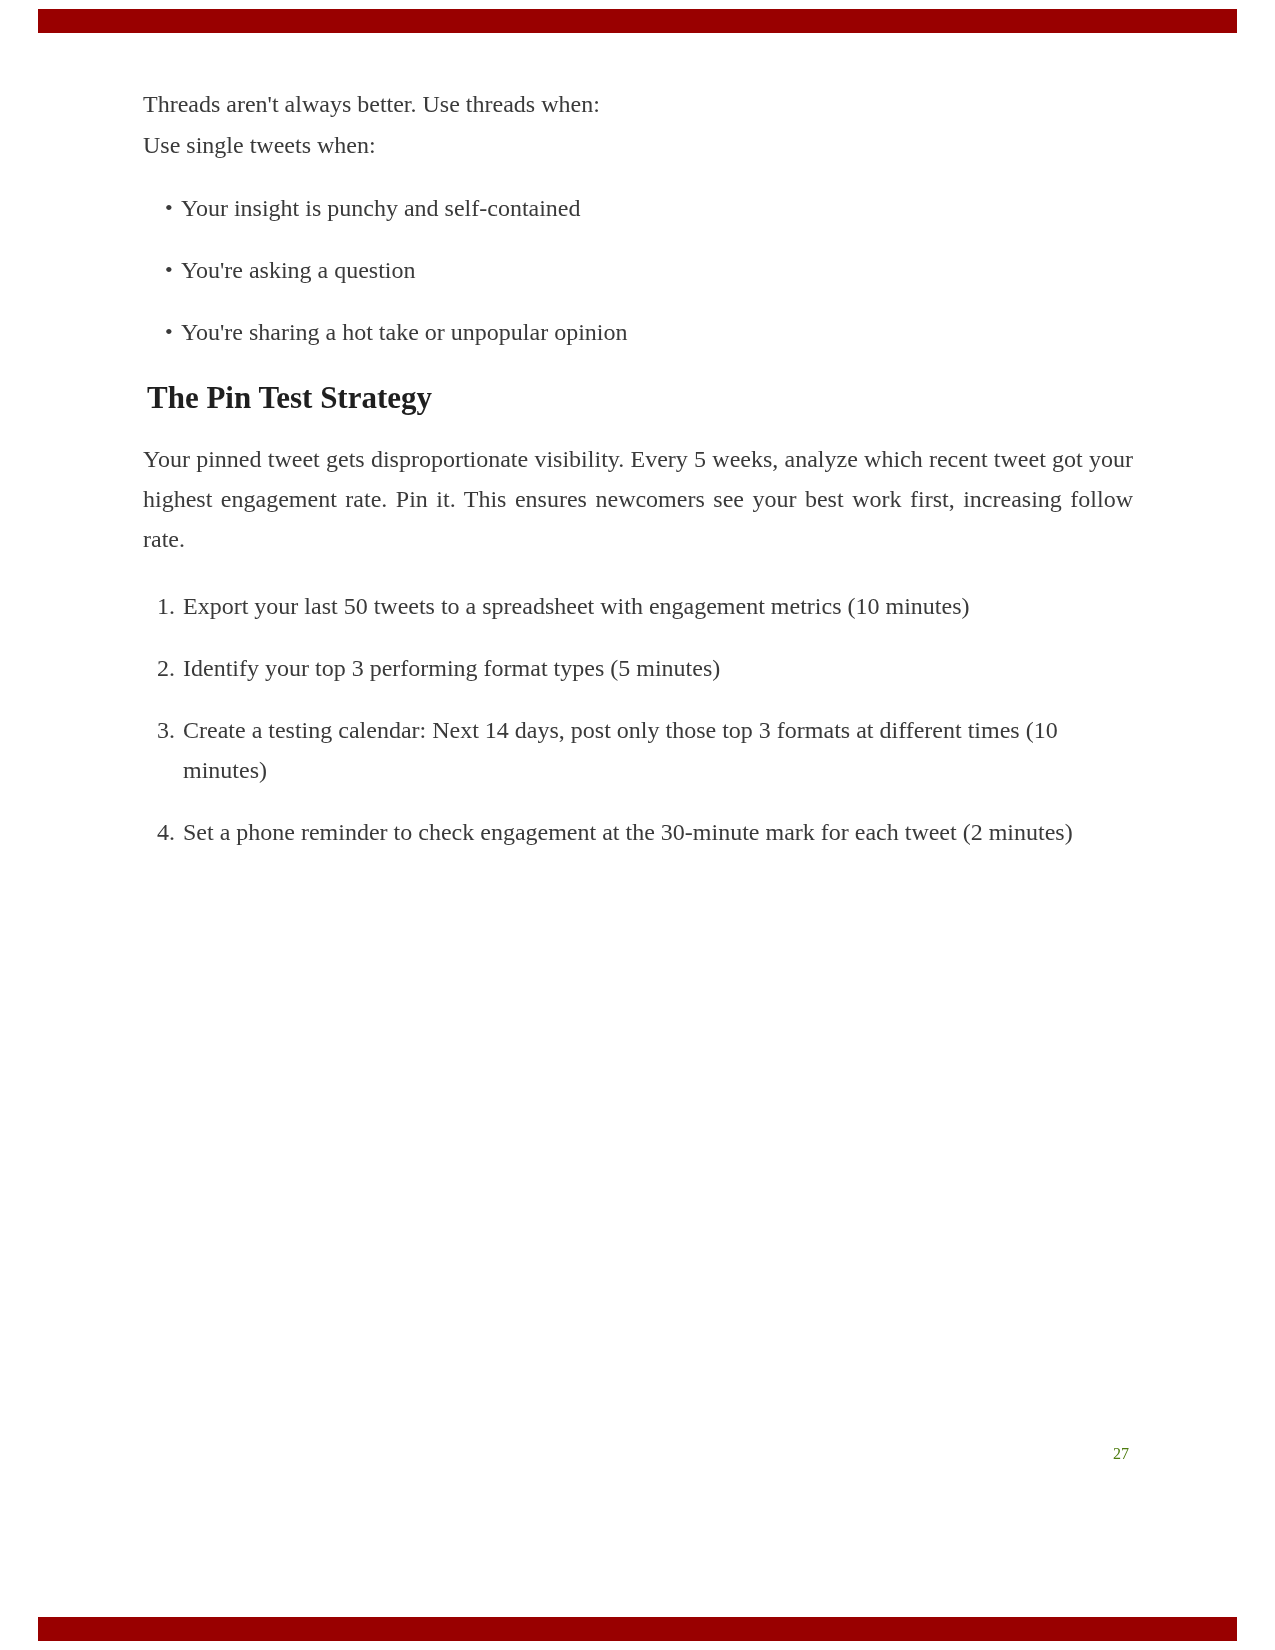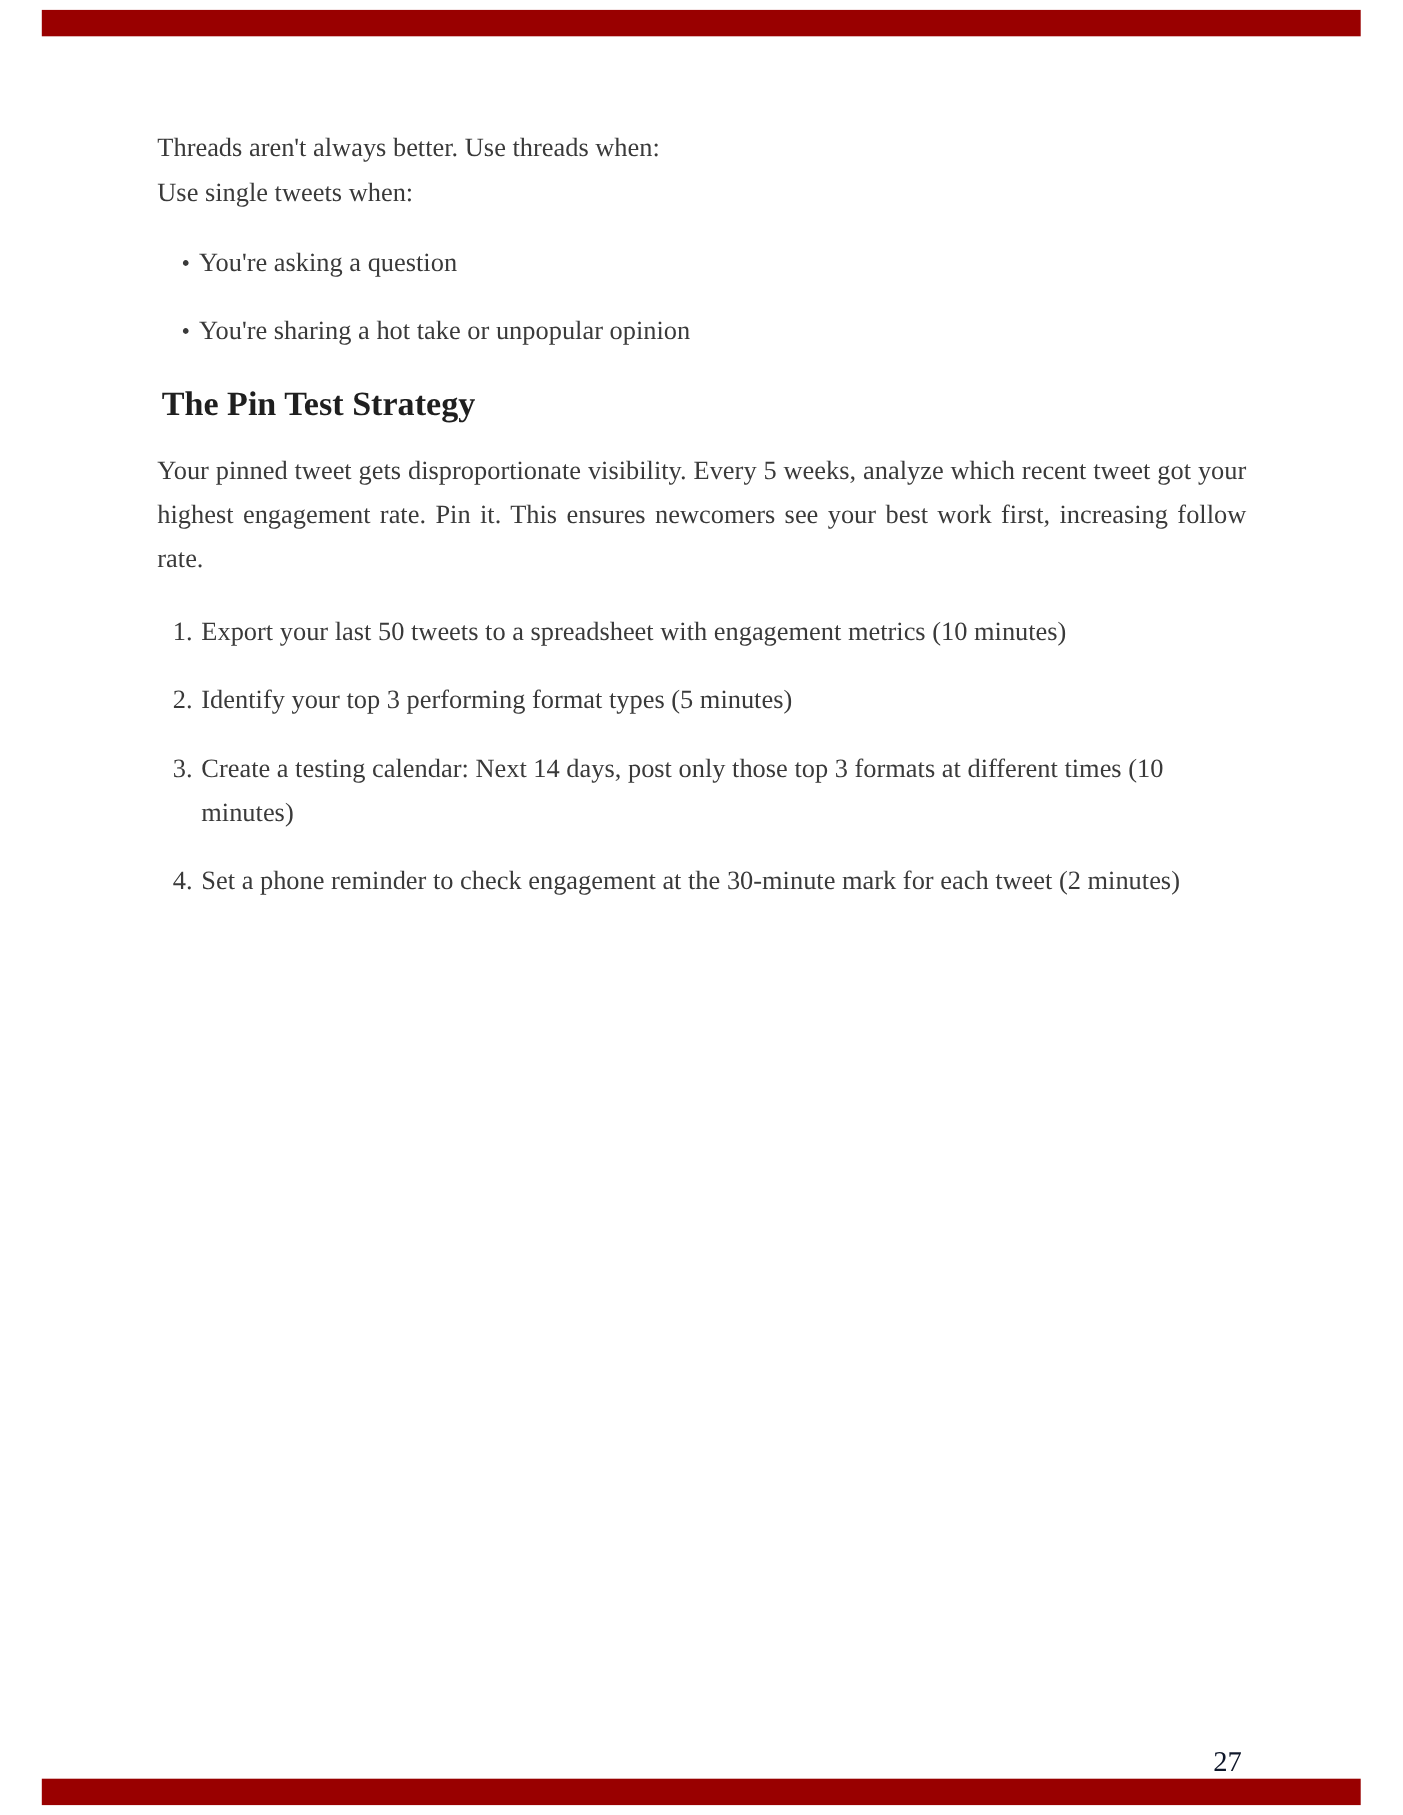--- a/index.html
+++ b/index.html
@@ -19,21 +19,21 @@
     height: 24px;
   }
   .edge-bar.top { top: 9px; }
   .edge-bar.bottom { top: 1617px; }
 
   .content {
     position: absolute;
     left: 143px;
     top: 0;
     width: 990px;
-    padding-top: 115px;
+    padding-top: 84px;
   }
   .content p {
     margin: 0;
     font-size: 24px;
     line-height: 40px;
   }
   p.justified { text-align: justify; }
 
   .para-single-intro { margin-top: 1px !important; }
   .para-test { margin-top: 4px !important; }
@@ -93,43 +93,44 @@
     width: 32px;
     text-align: right;
     font-size: 24px;
     line-height: 40px;
     color: #3a3a3a;
   }
 
   .page-number {
     position: absolute;
     left: 143px;
-    top: 1588px;
+    top: 1440px;
     width: 986px;
     text-align: right;
-    font-size: 26px;
+    font-size: 16px;
     line-height: 28px;
-    color: #0f172a;
+    color: #4d7c0f;
   }
 </style>
 </head>
 <body>
 
 <div class="page">
 
   <div class="edge-bar top" style="background-color: rgb(153, 0, 0);"></div>
 
   <div class="content">
 
     <p>Threads aren't always better. Use threads when:</p>
 
 
     <p class="para-single-intro">Use single tweets when:</p>
 
     <ul class="bullet-list">
+      <li>Your insight is punchy and self-contained</li>
       <li>You're asking a question</li>
       <li>You're sharing a hot take or unpopular opinion</li>
     </ul>
 
 
     <h3 class="section-heading heading-pin">The Pin Test Strategy</h3>
 
     <p class="justified para-pin">Your pinned tweet gets disproportionate visibility. Every 5 weeks, analyze which recent tweet got your highest engagement rate. Pin it. This ensures newcomers see your best work first, increasing follow rate.</p>
 
 

